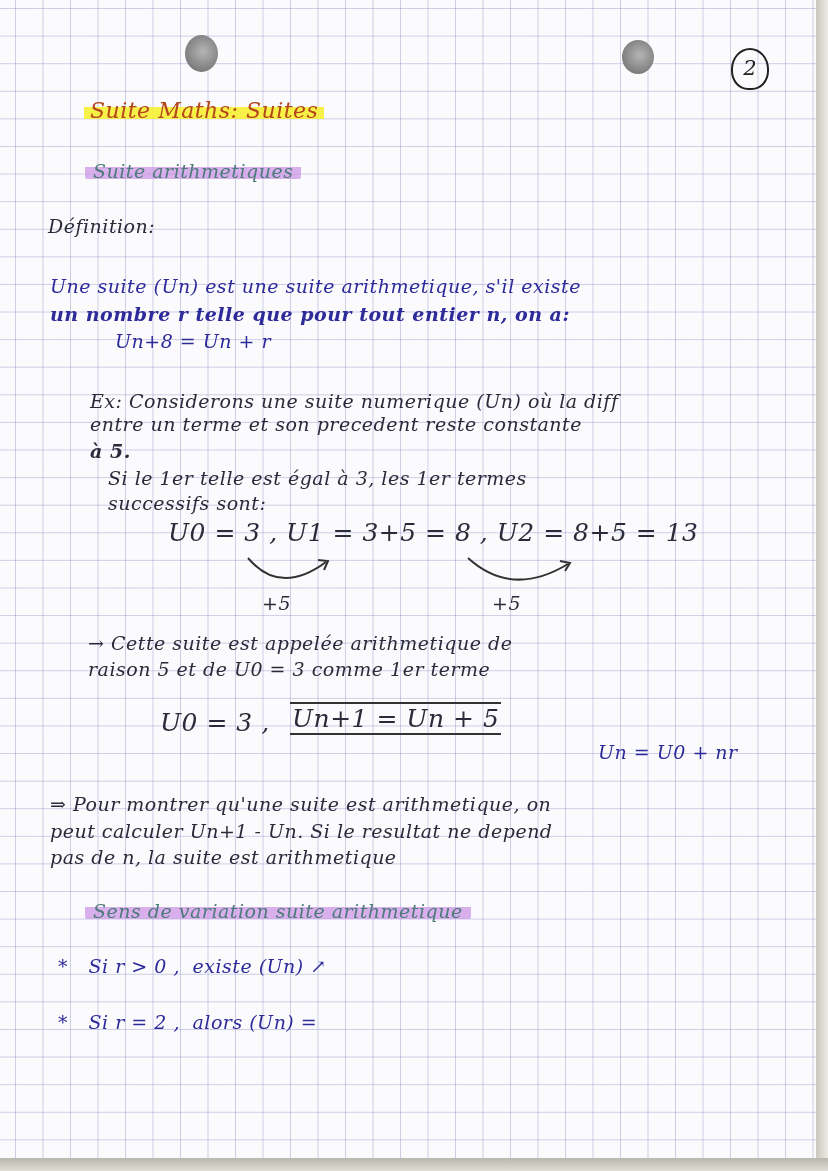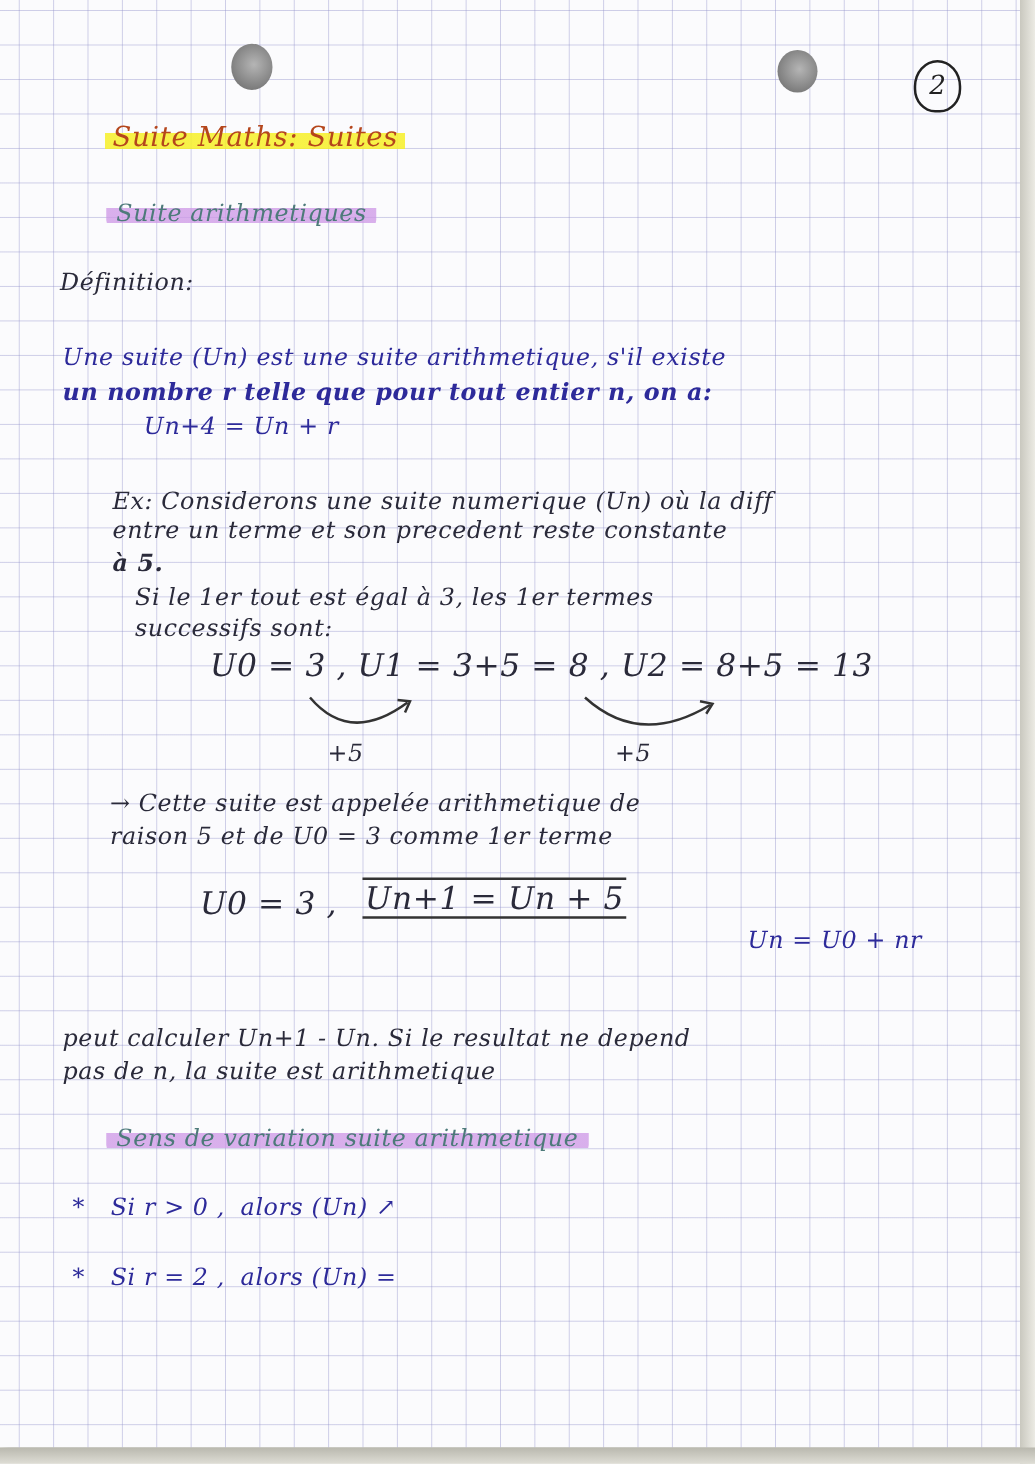--- a/index.html
+++ b/index.html
@@ -70,26 +70,26 @@
   </div>
 
   <div class="hand green f20" style="left:62px; top:160px;">
     <span class="hl-purple">Suite arithmetiques</span>
   </div>
 
   <div class="hand dark f20" style="left:48px; top:215px;">Définition:</div>
 
   <div class="hand blue f20" style="left:50px; top:275px;">Une suite (Un) est une suite arithmetique, s'il existe</div>
   <div class="hand blue f20" style="left:50px; top:303px;font-weight:bold;">un nombre r telle que pour tout entier n, on a:</div>
-  <div class="hand blue f20" style="left:115px; top:330px;">Un+4 = Un + r</div>
+  <div class="hand blue f20" style="left:115px; top:330px;">Un+8 = Un + r</div>
 
   <div class="hand dark f20" style="left:90px; top:390px;">Ex: Considerons une suite numerique (Un) où la diff</div>
   <div class="hand dark f20" style="left:90px; top:413px;">entre un terme et son precedent reste constante</div>
   <div class="hand dark f20" style="left:90px; top:440px;font-weight:bold;">à 5.</div>
-  <div class="hand dark f20" style="left:108px; top:467px;">Si le 1er tout est égal à 3, les 1er termes</div>
+  <div class="hand dark f20" style="left:108px; top:467px;">Si le 1er telle est égal à 3, les 1er termes</div>
   <div class="hand dark f20" style="left:108px; top:492px;">successifs sont:</div>
 
   <div class="hand dark f24" style="left:168px; top:518px;">U0 = 3 , U1 = 3+5 = 8 , U2 = 8+5 = 13</div>
 
   <svg class="arc" style="left:240px; top:552px;" width="100" height="40">
     <path d="M8 6 Q40 44 86 10" stroke="#333" stroke-width="2" fill="none"></path>
     <path d="M78 8 L88 9 L84 18" stroke="#333" stroke-width="2" fill="none"></path>
   </svg>
   <div class="hand dark f20" style="left:262px; top:592px;">+5</div>
 
@@ -101,31 +101,32 @@
 
   <div class="hand dark f20" style="left:88px; top:632px;">→ Cette suite est appelée arithmetique de</div>
   <div class="hand dark f20" style="left:88px; top:658px;">raison 5 et de U0 = 3 comme 1er terme</div>
 
   <div class="hand dark f24" style="left:160px; top:708px;">U0 = 3 ,</div>
   <div class="hand dark f24" style="left:290px; top:704px;">
     <span class="boxed">Un+1 = Un + 5</span>
   </div>
   <div class="hand blue f20" style="left:598px; top:741px;">Un = U0 + nr</div>
 
+  <div class="hand dark f20" style="left:50px; top:793px;">⇒ Pour montrer qu'une suite est arithmetique, on</div>
   <div class="hand dark f20" style="left:50px; top:820px;">peut calculer Un+1 - Un. Si le resultat ne depend</div>
   <div class="hand green f20" style="left:62px; top:900px;">
     <span class="hl-purple">Sens de variation suite arithmetique</span>
   </div>
 
   <div class="hand dark f20" style="left:50px; top:846px;">pas de n, la suite est arithmetique</div>
 
   <div class="hand blue f20" style="left:58px; top:955px;">
     <span>*</span>
     <span style="margin-left:14px;">Si r &gt; 0 ,</span>
-    <span style="margin-left:6px;">alors (Un) ↗</span>
+    <span style="margin-left:6px;">existe (Un) ↗</span>
   </div>
   <div class="hand blue f20" style="left:58px; top:1011px;">
     <span>*</span>
     <span style="margin-left:14px;">Si r = 2 ,</span>
     <span style="margin-left:6px;">alors (Un) =</span>
   </div>
 
 </div>
 <div class="edge-right"></div>
 <div class="edge-bottom"></div>

